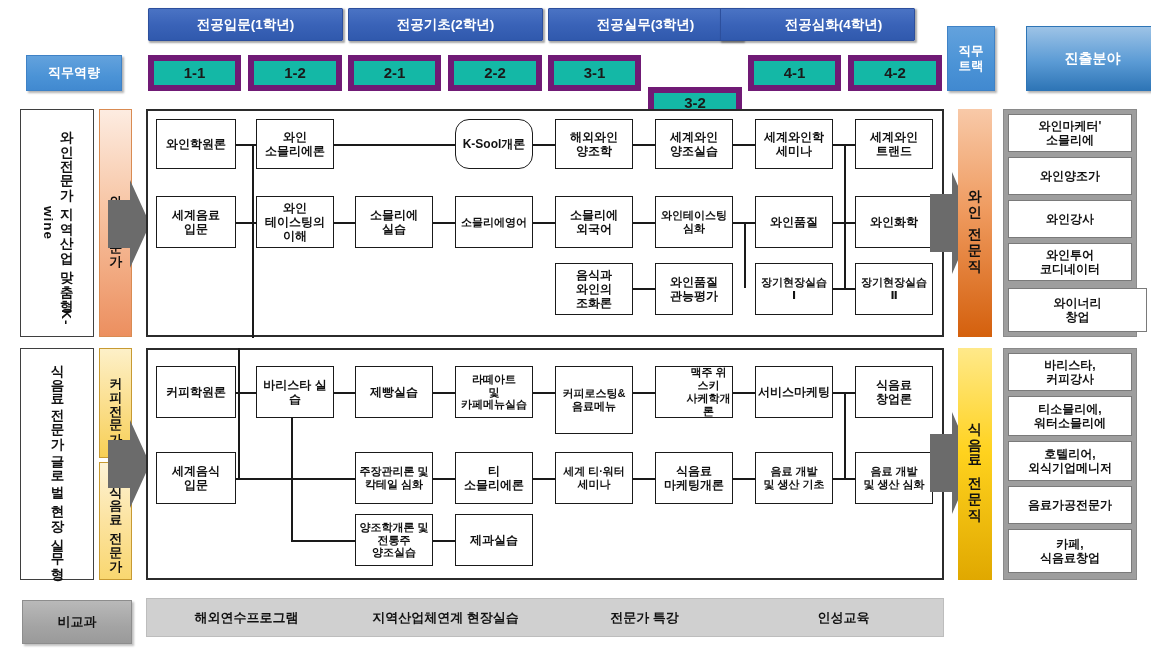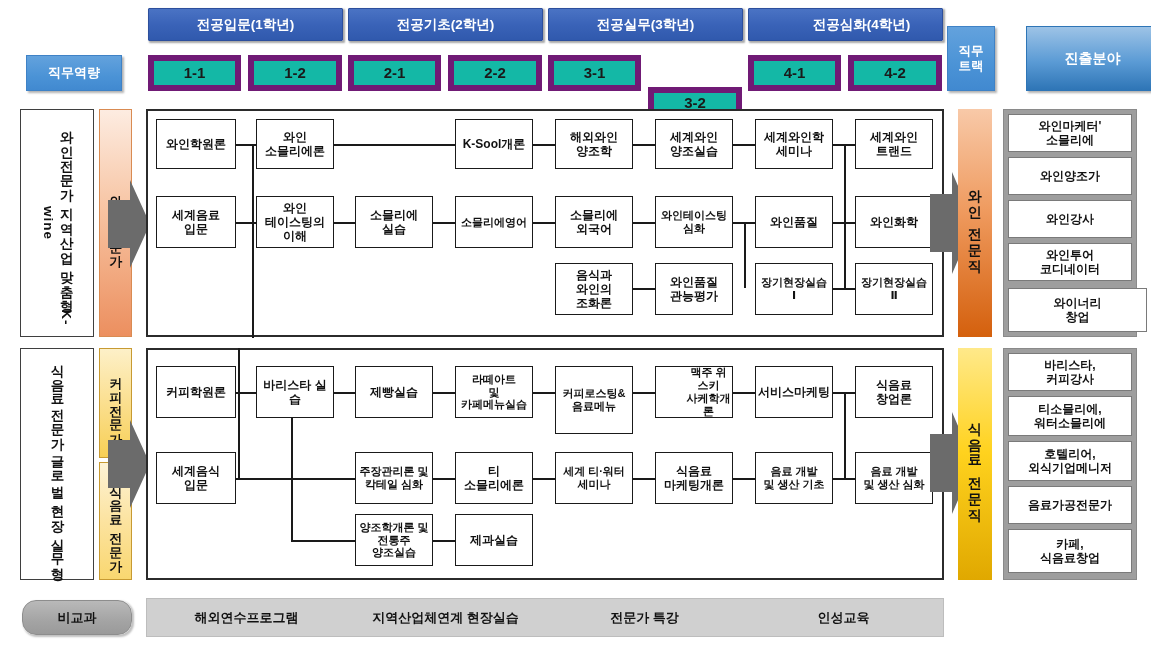--- a/index.html
+++ b/index.html
@@ -134,21 +134,21 @@
   .noncur-item{font-size:13px;font-weight:bold;color:#111;}
 </style>
 </head>
 <body>
 
 <div id="root">
 
   <div class="abs ctr yearbar" style="left:148px;top:8px;width:195px;height:33px;">전공입문(1학년)</div>
   <div class="abs ctr yearbar" style="left:348px;top:8px;width:195px;height:33px;">전공기초(2학년)</div>
   <div class="abs ctr yearbar" style="left:548px;top:8px;width:195px;height:33px;">전공실무(3학년)</div>
-  <div class="abs ctr yearbar" style="left:748px;top:8px;width:195px;height:33px;padding-left:32px;">전공심화(4학년)</div>
+  <div class="abs ctr yearbar" style="left:720px;top:8px;width:195px;height:33px;padding-left:32px;">전공심화(4학년)</div>
 
   <div class="abs ctr comp-badge" style="left:26px;top:55px;width:96px;height:36px;">직무역량</div>
 
   <div class="abs ctr semcell" style="left:148px;top:55px;width:93px;height:36px;">1-1</div>
   <div class="abs ctr semcell" style="left:248px;top:55px;width:94px;height:36px;">1-2</div>
   <div class="abs ctr semcell" style="left:348px;top:55px;width:93px;height:36px;text-align:right;">2-1</div>
   <div class="abs ctr semcell" style="left:448px;top:55px;width:94px;height:36px;">2-2</div>
   <div class="abs ctr semcell" style="left:548px;top:55px;width:93px;height:36px;">3-1</div>
   <div class="abs ctr semcell" style="left:648px;top:59px;width:94px;height:32px;margin-top:28px;">3-2</div>
   <div class="abs ctr semcell" style="left:748px;top:55px;width:93px;height:36px;">4-1</div>
@@ -190,21 +190,21 @@
   <div class="abs ln lnh" style="left:633px;top:288px;width:22px;"></div>
   <div class="abs ln lnh" style="left:833px;top:288px;width:22px;"></div>
 
   <div class="abs ln lnv" style="left:844px;top:144px;height:146px;"></div>
   <div class="abs ln lnv" style="left:744px;top:222px;height:66px;"></div>
 
   <div class="abs ctr node" style="left:156px;top:119px;width:80px;height:50px;">와인학원론</div>
   <div class="abs ctr node" style="left:256px;top:119px;width:78px;height:50px;">
       <span style="display: flex; flex-direction: column;">와인<br>소믈리에론</span>
     </div>
-  <div class="abs ctr node" style="left:455px;top:119px;width:78px;height:50px;">K-Sool개론</div>
+  <div class="abs ctr node" style="left:455px;top:119px;width:78px;height:50px;border-radius:14px;">K-Sool개론</div>
   <div class="abs ctr node" style="left: 555px; top: 119px; width: 78px; height: 50px; display: flex; flex-direction: column;">해외와인<br>양조학</div>
   <div class="abs ctr node" style="left: 655px; top: 119px; width: 78px; height: 50px; display: flex; flex-direction: column;">세계와인<br>양조실습</div>
   <div class="abs ctr node" style="left: 755px; top: 119px; width: 78px; height: 50px; display: flex; flex-direction: column;">세계와인학<br>세미나</div>
   <div class="abs ctr node" style="left: 855px; top: 119px; width: 78px; height: 50px; display: flex; flex-direction: column;">세계와인<br>트랜드</div>
 
   <div class="abs ctr node" style="left: 156px; top: 196px; width: 80px; height: 52px; display: flex; flex-direction: column;">세계음료<br>입문</div>
   <div class="abs ctr node" style="left: 256px; top: 196px; width: 78px; height: 52px; display: flex; flex-direction: column;">와인<br>테이스팅의<br>이해</div>
   <div class="abs ctr node" style="left: 355px; top: 196px; width: 78px; height: 52px; display: flex; flex-direction: column;">소믈리에<br>실습</div>
   <div class="abs ctr node small" style="left:455px;top:196px;width:78px;height:52px;">소믈리에영어</div>
   <div class="abs ctr node" style="left: 555px; top: 196px; width: 78px; height: 52px; display: flex; flex-direction: column;">소믈리에<br>외국어</div>
@@ -285,21 +285,21 @@
   </svg>
   <div class="abs ctr vtrack bev" style="left:958px;top:348px;width:34px;height:232px;">식음료 전문직</div>
 
   <div class="abs field-col" style="left:1003px;top:348px;width:134px;height:232px;"></div>
   <div class="abs ctr field-box" style="left: 1008px; top: 353px; width: 124px; height: 38px; display: flex; flex-direction: column;">바리스타,<br>커피강사</div>
   <div class="abs ctr field-box" style="left: 1008px; top: 396px; width: 124px; height: 40px; display: flex; flex-direction: column;">티소믈리에,<br>워터소믈리에</div>
   <div class="abs ctr field-box" style="left: 1008px; top: 441px; width: 124px; height: 40px; display: flex; flex-direction: column;">호텔리어,<br>외식기업메니저</div>
   <div class="abs ctr field-box" style="left:1008px;top:486px;width:124px;height:38px;">음료가공전문가</div>
   <div class="abs ctr field-box" style="left: 1008px; top: 529px; width: 124px; height: 44px; display: flex; flex-direction: column;">카페,<br>식음료창업</div>
 
-  <div class="abs ctr noncur-badge" style="left:22px;top:600px;width:110px;height:35px;border-radius:14px;">비교과</div>
+  <div class="abs ctr noncur-badge" style="left:22px;top:600px;width:110px;height:44px;">비교과</div>
   <div class="abs noncur-bar" style="left:146px;top:598px;width:798px;height:39px;display:flex;align-items:center;">
     <div class="ctr noncur-item" style="flex:1;height:100%;">해외연수프로그램</div>
     <div class="ctr noncur-item" style="flex:1;height:100%;">지역산업체연계 현장실습</div>
     <div class="ctr noncur-item" style="flex:1;height:100%;">전문가 특강</div>
     <div class="ctr noncur-item" style="flex:1;height:100%;">인성교육</div>
   </div>
 
 </div>
 
 </body></html>

